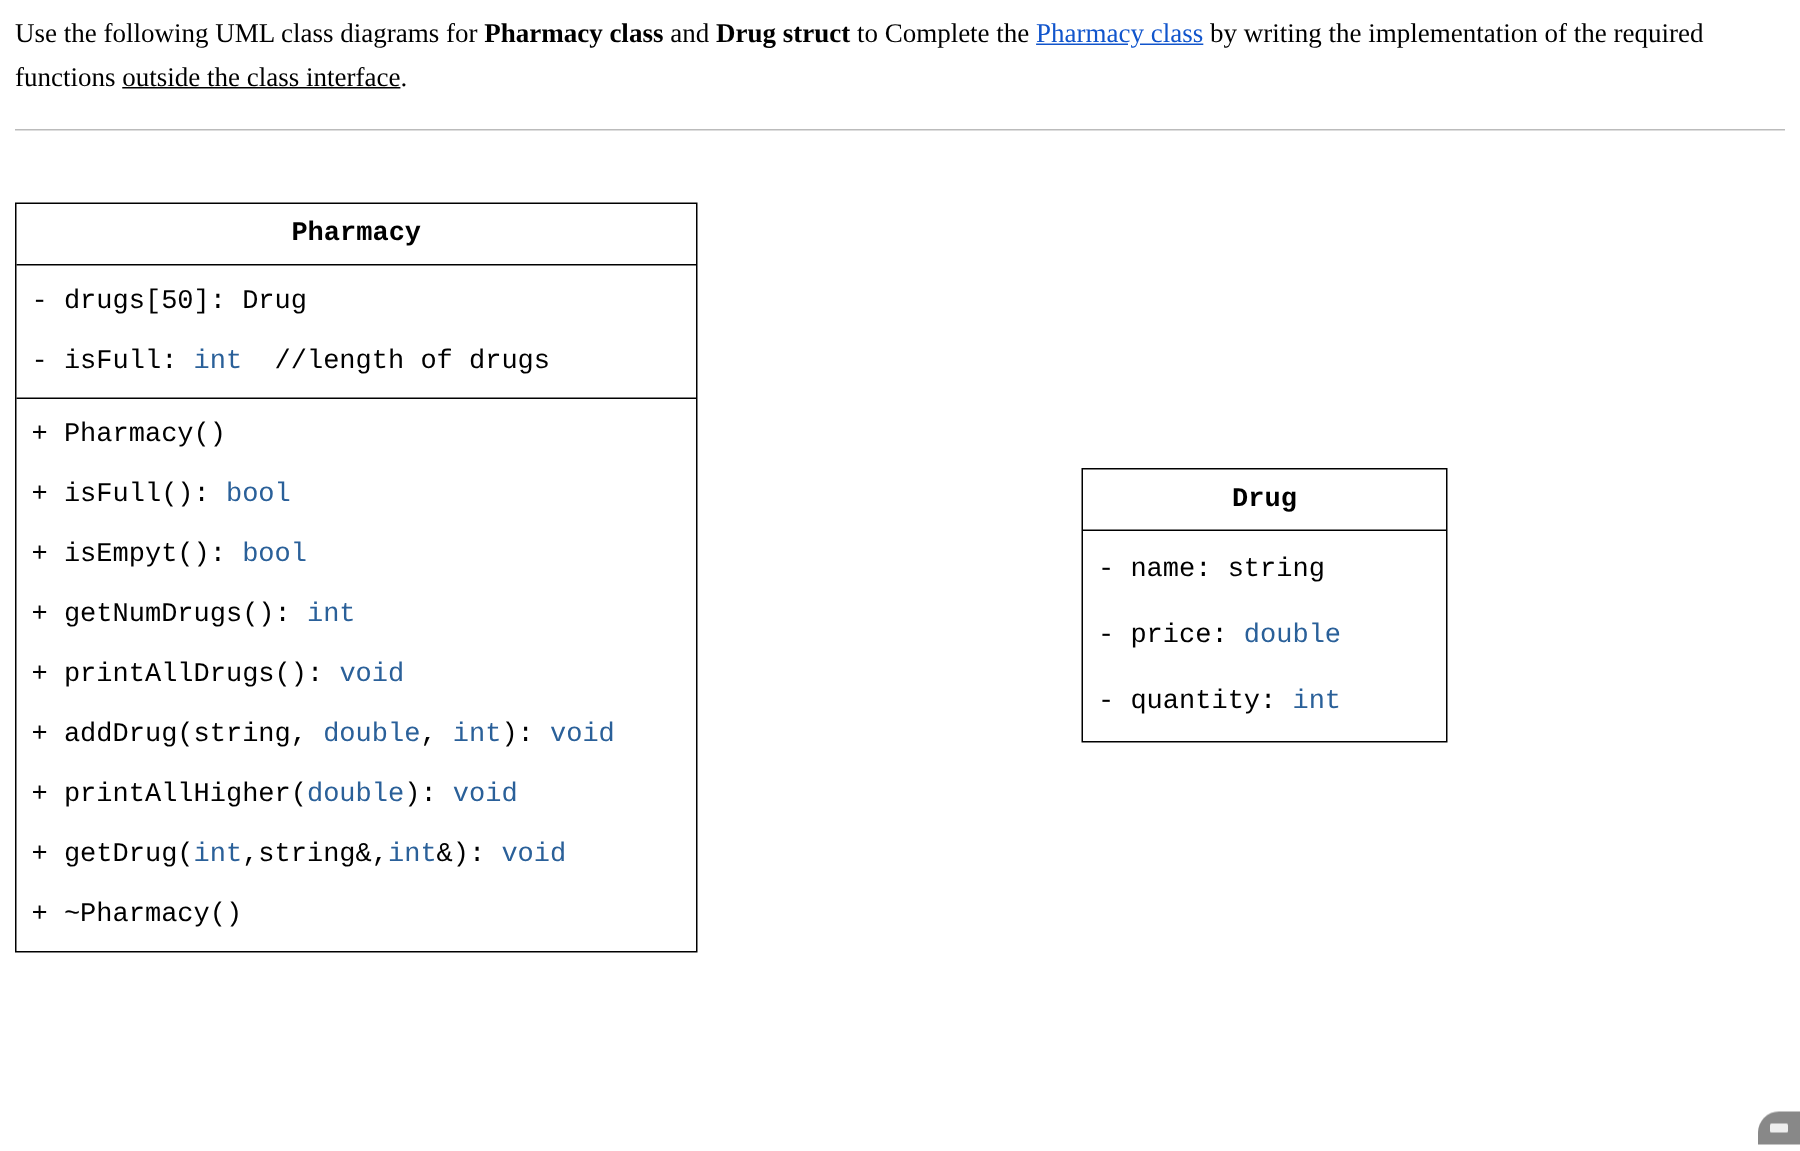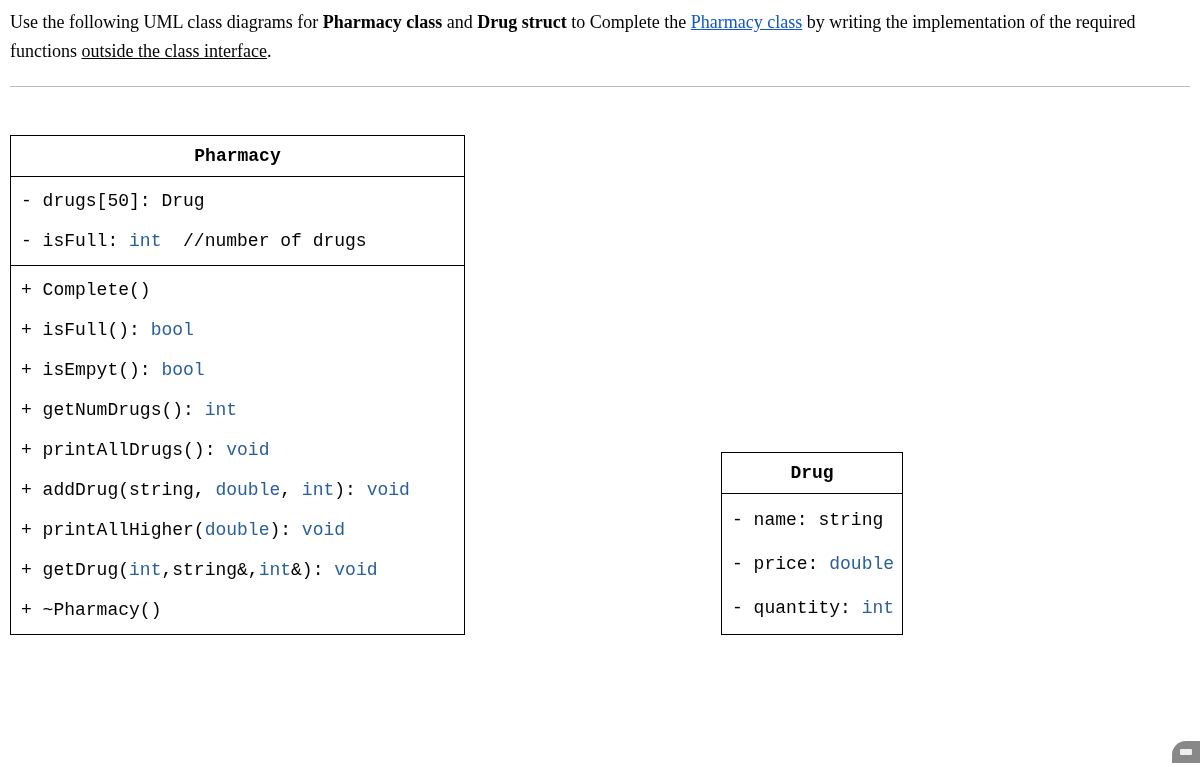--- a/index.html
+++ b/index.html
@@ -26,21 +26,21 @@
     .underline {
       text-decoration: underline;
     }
     .hr {
       border-bottom: 1px solid #bbb;
       margin-top: 2px;
       margin-bottom: 48px;
     }
     .diagrams {
       display: flex;
-      align-items: flex-end;
+      align-items: center;
       gap: 0;
     }
     .uml-box {
       border: 1.5px solid #000;
       font-family: 'Courier New', Courier, monospace;
       font-size: 18px;
     }
     .uml-header {
       text-align: center;
       padding: 10px 8px;
@@ -54,21 +54,21 @@
       border-bottom: 1.5px solid #000;
     }
     .uml-row {
       padding: 10px 10px;
       white-space: pre;
     }
     .pharmacy-box {
       width: 455px;
     }
     .drug-box {
-      width: 182px;
+      width: 244px;
       margin-left: 256px;
       margin-top: 38px;
     }
     .drug-box .uml-row {
       padding: 12px 10px;
     }
     .kw {
       color: #2a6099;
     }
     .corner-tag {
@@ -98,25 +98,25 @@
 </div>
 <div class="hr"></div>
 
 <div class="diagrams">
 
   <div class="uml-box pharmacy-box">
     <div class="uml-header">Pharmacy</div>
 
     <div class="uml-section bordered">
       <div class="uml-row"><span>- </span><span>drugs[50]: Drug</span></div>
-      <div class="uml-row"><span>- </span><span>isFull: </span><span class="kw">int</span><span>  //number of drugs</span></div>
+      <div class="uml-row"><span>- </span><span>isFull: </span><span class="kw">int</span><span>  //length of drugs</span></div>
     </div>
 
     <div class="uml-section">
-      <div class="uml-row"><span>+ </span><span>Complete()</span></div>
+      <div class="uml-row"><span>+ </span><span>Pharmacy()</span></div>
       <div class="uml-row"><span>+ </span><span>isFull(): </span><span class="kw">bool</span></div>
       <div class="uml-row"><span>+ </span><span>isEmpyt(): </span><span class="kw">bool</span></div>
       <div class="uml-row"><span>+ </span><span>getNumDrugs(): </span><span class="kw">int</span></div>
       <div class="uml-row"><span>+ </span><span>printAllDrugs(): </span><span class="kw">void</span></div>
       <div class="uml-row"><span>+ </span><span>addDrug(string, </span><span class="kw">double</span><span>, </span><span class="kw">int</span><span>): </span><span class="kw">void</span></div>
       <div class="uml-row"><span>+ </span><span>printAllHigher(</span><span class="kw">double</span><span>): </span><span class="kw">void</span></div>
       <div class="uml-row"><span>+ </span><span>getDrug(</span><span class="kw">int</span><span>,string&amp;,</span><span class="kw">int</span><span>&amp;): </span><span class="kw">void</span></div>
       <div class="uml-row"><span>+ </span><span>~Pharmacy()</span></div>
     </div>
   </div>

